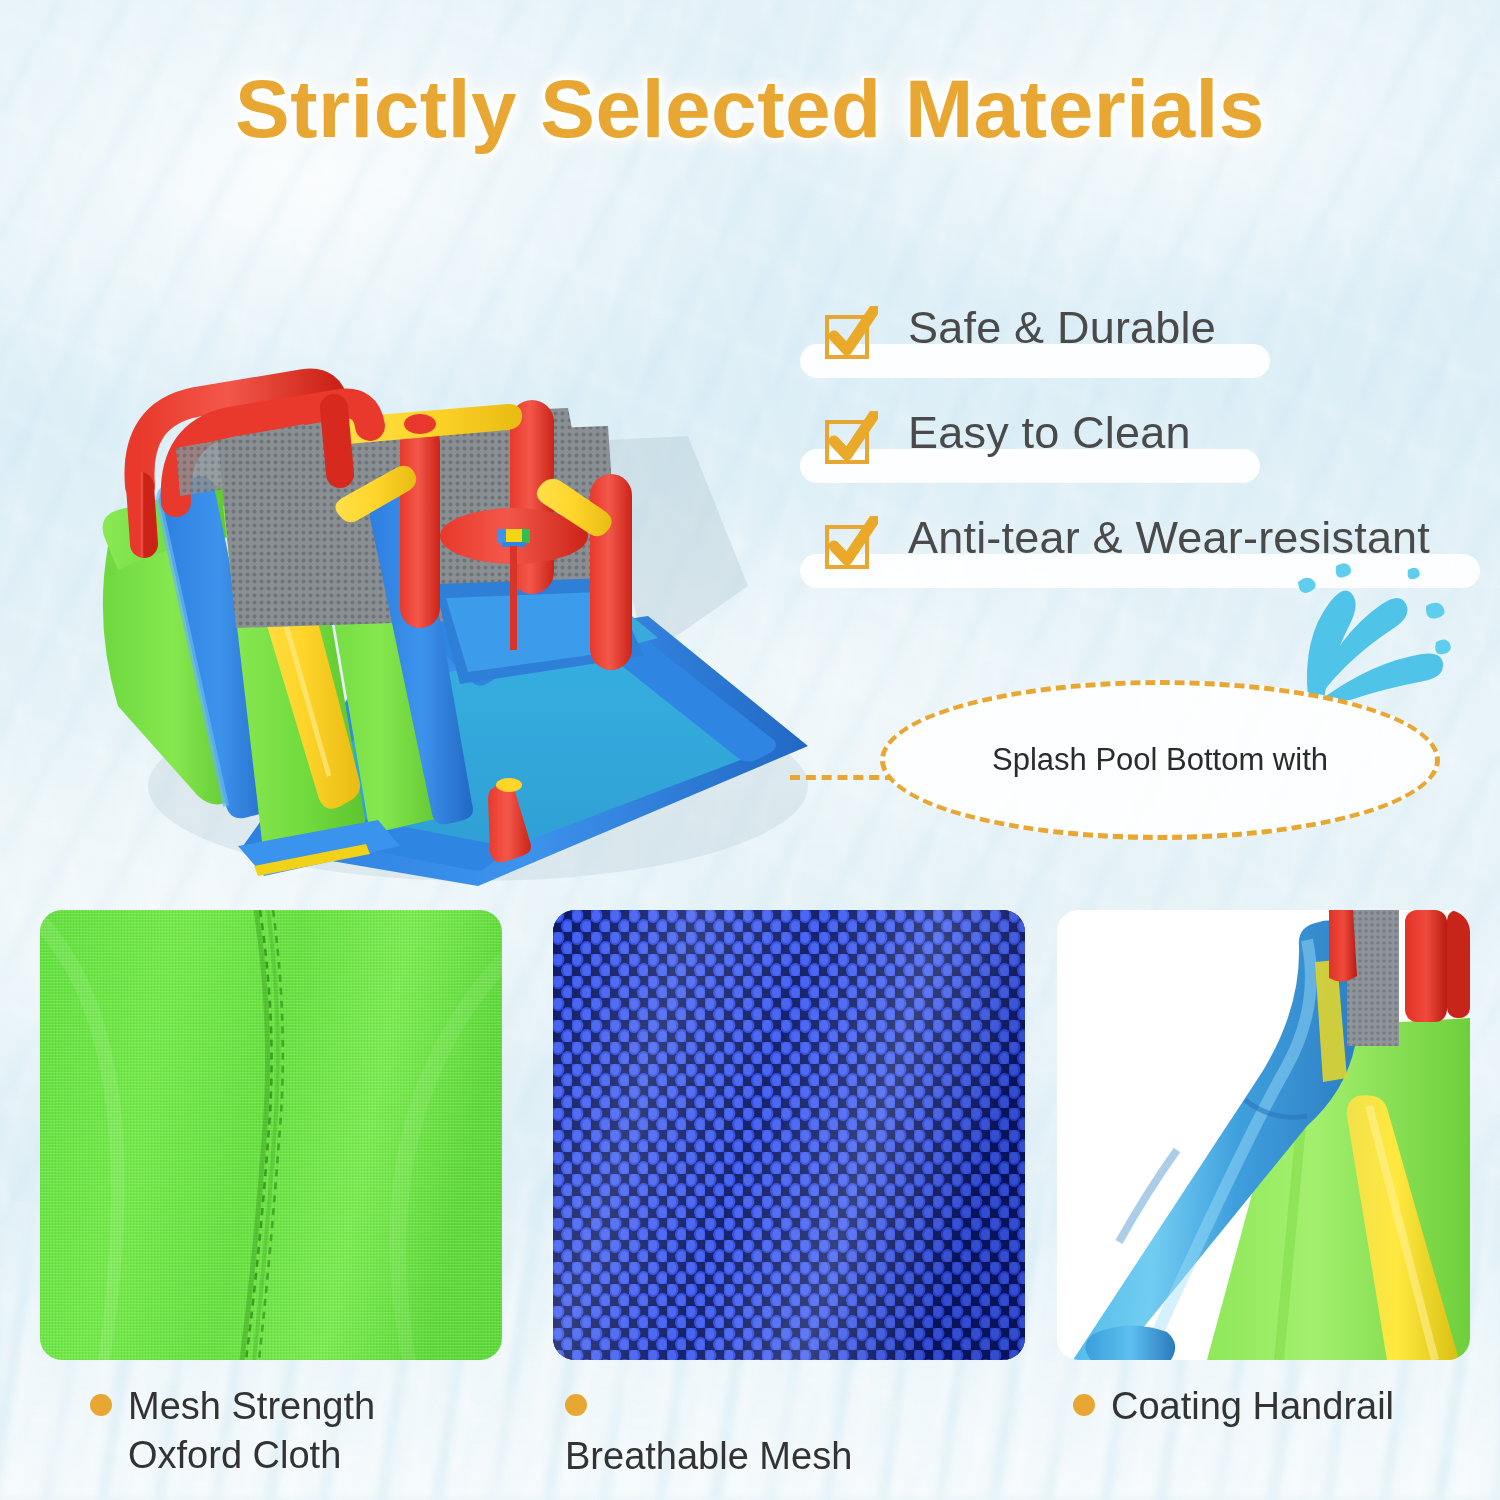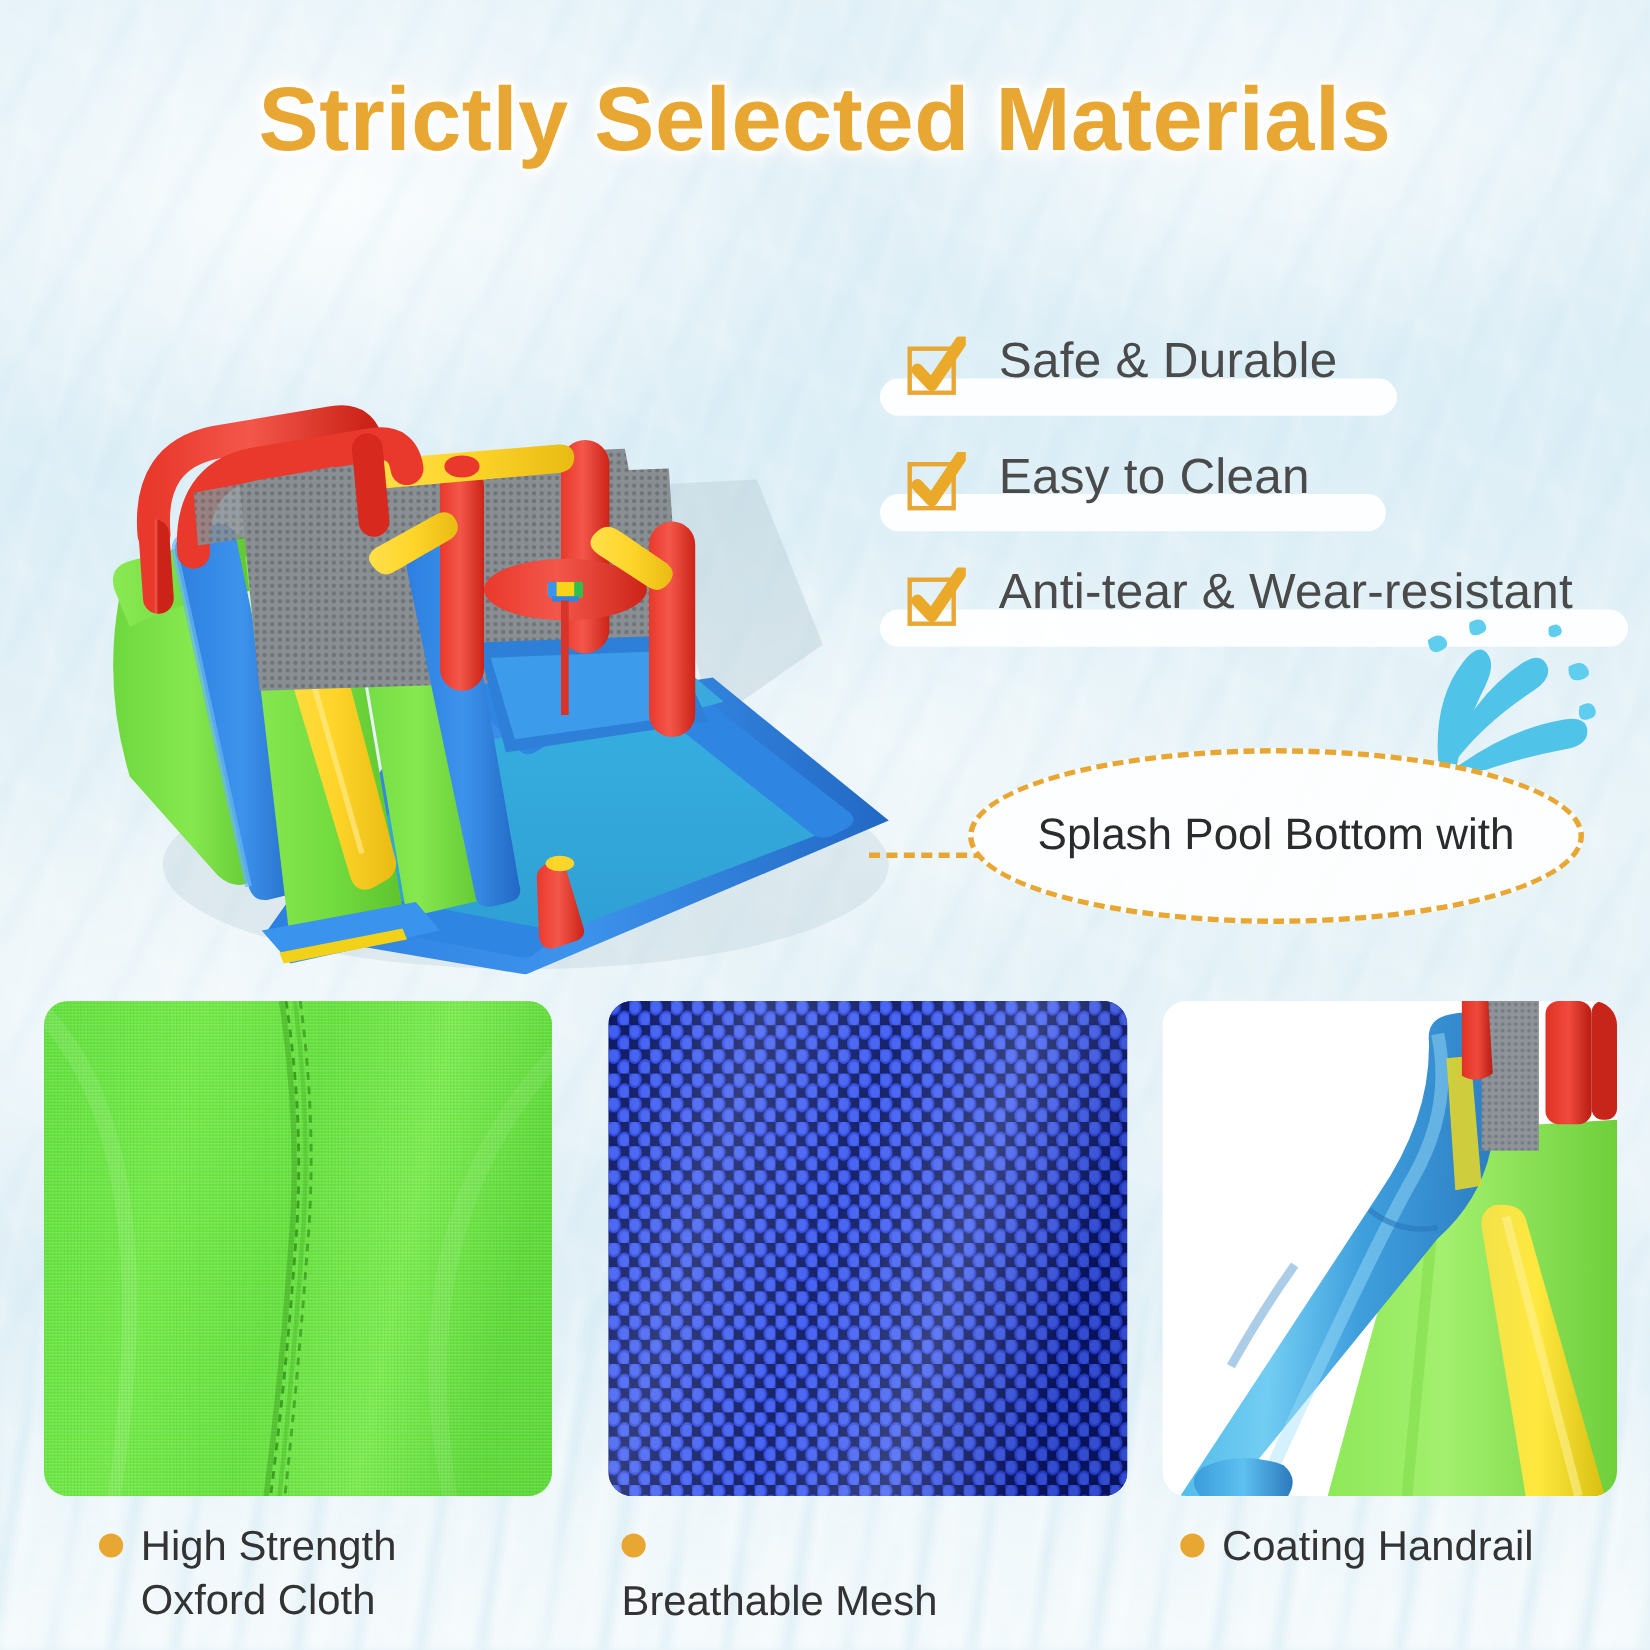--- a/index.html
+++ b/index.html
@@ -85,21 +85,21 @@
   
   #callout { position:absolute; left:880px; top:680px; width:560px; height:160px; }
   #callout .ell {
     position:absolute; inset:0;
     border:5px dashed #e8a733; border-radius:50%;
     background:rgba(255,255,255,.88);
   }
   #callout .ctxt {
     position:absolute; inset:0;
     display:flex; flex-direction:column; align-items:center; justify-content:center;
-    font-size:40px; color:#2b2b2b; line-height:1.33; text-align:center;
+    font-size:31px; color:#2b2b2b; line-height:1.33; text-align:center;
   }
   #dashline {
     position:absolute; left:790px; top:775px; width:105px; height:0;
     border-top:5px dashed #e8a733;
   }
   #splash { position:absolute; left:1290px; top:560px; width:170px; height:140px; }
 
   
   .panel { position:absolute; top:910px; height:450px; border-radius:22px; overflow:hidden; }
   #p1 { left:40px;   width:462px; }
@@ -330,21 +330,21 @@
       <path d="M216 0 q18 120 8 230 q-8 110 -22 220" stroke="#3ea81f" stroke-width="5" fill="none" opacity=".55"></path>
       <path d="M228 0 q16 120 6 230 q-8 110 -20 220" stroke="#46b526" stroke-width="4" fill="none" opacity=".45"></path>
       <path d="M220 0 q18 120 8 230 q-8 110 -22 220" stroke="#2f8f16" stroke-width="2.6" fill="none" stroke-dasharray="7 6" opacity=".85"></path>
       <path d="M233 0 q16 120 6 230 q-8 110 -20 220" stroke="#2f8f16" stroke-width="2.6" fill="none" stroke-dasharray="7 6" opacity=".7"></path>
       <rect width="462" height="450" fill="url(#weave)" opacity=".6"></rect>
     </svg>
   </div>
   <div class="capt" id="c1">
     <span class="dot"></span>
     <span class="ctext">
-      <span>High Strength</span><br>
+      <span>Mesh Strength</span><br>
       <span>Oxford Cloth</span>
     </span>
   </div>
 
   <div class="panel" id="p2">
     <svg viewBox="0 0 472 450" preserveAspectRatio="none" xmlns="http://www.w3.org/2000/svg">
       <defs>
         <pattern id="meshpat" width="19" height="22" patternUnits="userSpaceOnUse">
           <rect width="19" height="22" fill="#0a1763"></rect>
           <ellipse cx="5" cy="5.5" rx="6.4" ry="7.6" fill="#2a45e0"></ellipse>

